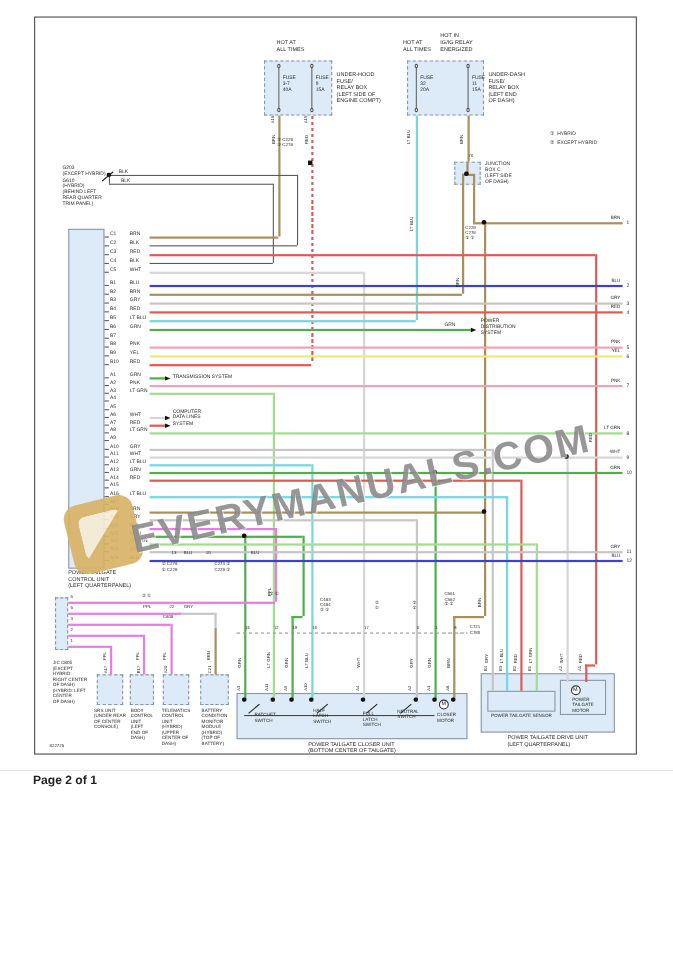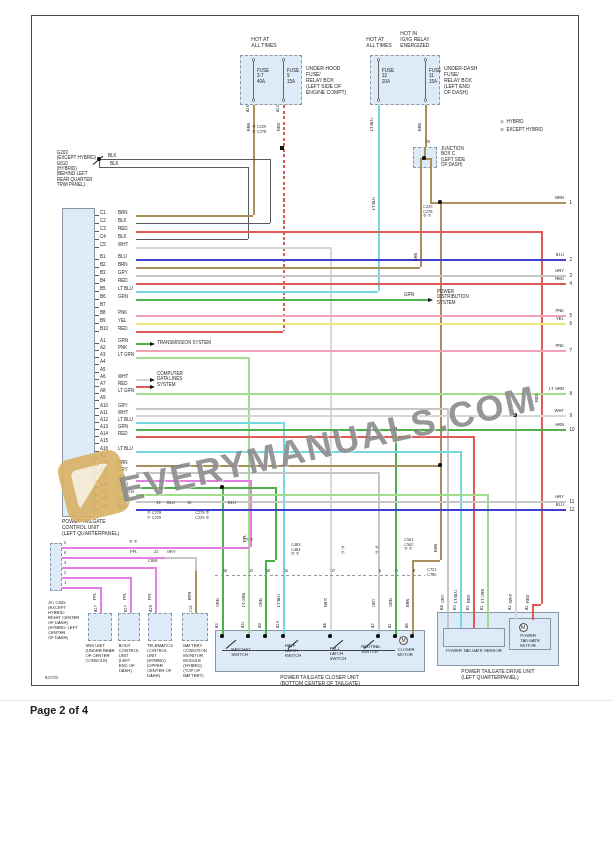--- a/index.html
+++ b/index.html
@@ -505,14 +505,14 @@
       <div class="fusedot" style="left: 423.7px; top: 58.2px;"></div>
       <div class="fusedot" style="left: 423.7px; top: 98.2px;"></div>
       <div class="motor" style="left: 399px; top: 635.5px;">M</div>
       <div class="motor" style="left: 518.5px; top: 622.5px;">M</div>
     </div>
   <div id="watermark-logo">
       <div class="fold"></div>
     </div>
   <div id="watermark-text">EVERYMANUALS.COM</div>
   <div id="page-edge"></div>
-  <div id="page-label">Page 2 of 4</div>
+  <div id="page-label">Page 2 of 1</div>
 </div>
 
 </body></html>

